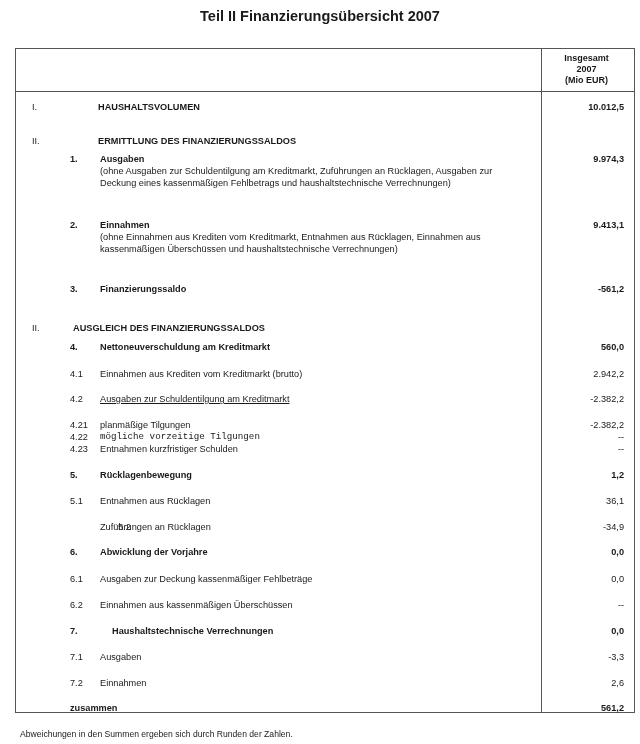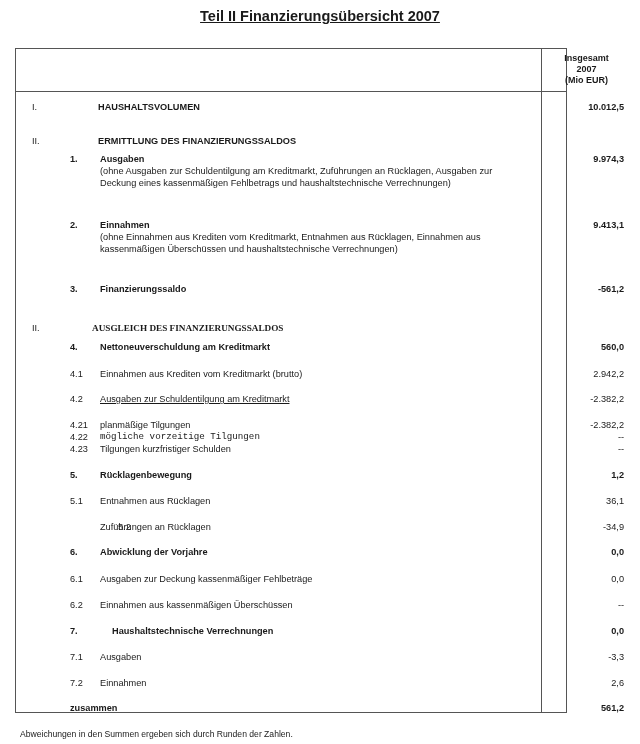--- a/index.html
+++ b/index.html
@@ -1,20 +1,20 @@
 <!DOCTYPE html>
 <html><head>
 <meta charset="utf-8">
 <style>
   html, body { margin:0; padding:0; background:#ffffff; }
   body { width:640px; height:744px; position:relative; overflow:hidden;
          font-family:"Liberation Sans", sans-serif; color:#1a1a1a; }
   .title { position:absolute; top:8px; left:0; width:640px; text-align:center;
-           font-size:14.5px; font-weight:bold;text-decoration:underline; }
-  .table { position:absolute; left:15px; top:48px; width:552px; height:665px;
+           font-size:14.5px; font-weight:bold; }
+  .table { position:absolute; left:15px; top:48px; width:620px; height:665px;
            border:1px solid #555; box-sizing:border-box; }
   .vline { position:absolute; left:525px; top:0; bottom:0; border-left:1px solid #555; }
   .hline { position:absolute; left:0; right:0; top:42px; border-top:1px solid #555; }
   .colhead { position:absolute; left:526px; width:89px; top:4px; text-align:center;
              font-size:9px; font-weight:bold; line-height:11px; }
   .row { position:absolute; left:0; width:614px; font-size:9.2px; line-height:12px; }
   .roman { position:absolute; left:16px; }
   .num { position:absolute; left:79px; }
   .text { position:absolute; left:82px; }
   .sub  { position:absolute; left:84px; width:420px; }
@@ -66,21 +66,21 @@
   </div>
 
   <div class="row" style="top:234px;">
     <span class="num b" style="left:54px;">3.</span>
     <span class="text b" style="left:84px;">Finanzierungssaldo</span>
     <span class="val b">-561,2</span>
   </div>
 
   <div class="row" style="top:273px;">
     <span class="roman">II.</span>
-    <span class="text b" style="left:76px;font-family:Liberation Serif, serif;">AUSGLEICH DES FINANZIERUNGSSALDOS</span>
+    <span class="text b" style="left:57px;">AUSGLEICH DES FINANZIERUNGSSALDOS</span>
   </div>
 
   <div class="row" style="top:292px;">
     <span class="num b" style="left:54px;">4.</span>
     <span class="text b" style="left:84px;">Nettoneuverschuldung am Kreditmarkt</span>
     <span class="val b">560,0</span>
   </div>
 
   <div class="row" style="top:319px;">
     <span class="num" style="left:54px;">4.1</span>
@@ -101,21 +101,21 @@
   </div>
 
   <div class="row" style="top:382px;">
     <span class="num" style="left:54px;">4.22</span>
     <span class="text" style="left:84px;font-family:Liberation Mono, monospace;">mögliche vorzeitige Tilgungen</span>
     <span class="val">--</span>
   </div>
 
   <div class="row" style="top:394px;">
     <span class="num" style="left:54px;">4.23</span>
-    <span class="text" style="left:84px;">Tilgungen kurzfristiger Schulden</span>
+    <span class="text" style="left:84px;">Entnahmen kurzfristiger Schulden</span>
     <span class="val">--</span>
   </div>
 
   <div class="row" style="top:420px;">
     <span class="num b" style="left:54px;">5.</span>
     <span class="text b" style="left:84px;">Rücklagenbewegung</span>
     <span class="val b">1,2</span>
   </div>
 
   <div class="row" style="top:446px;">

